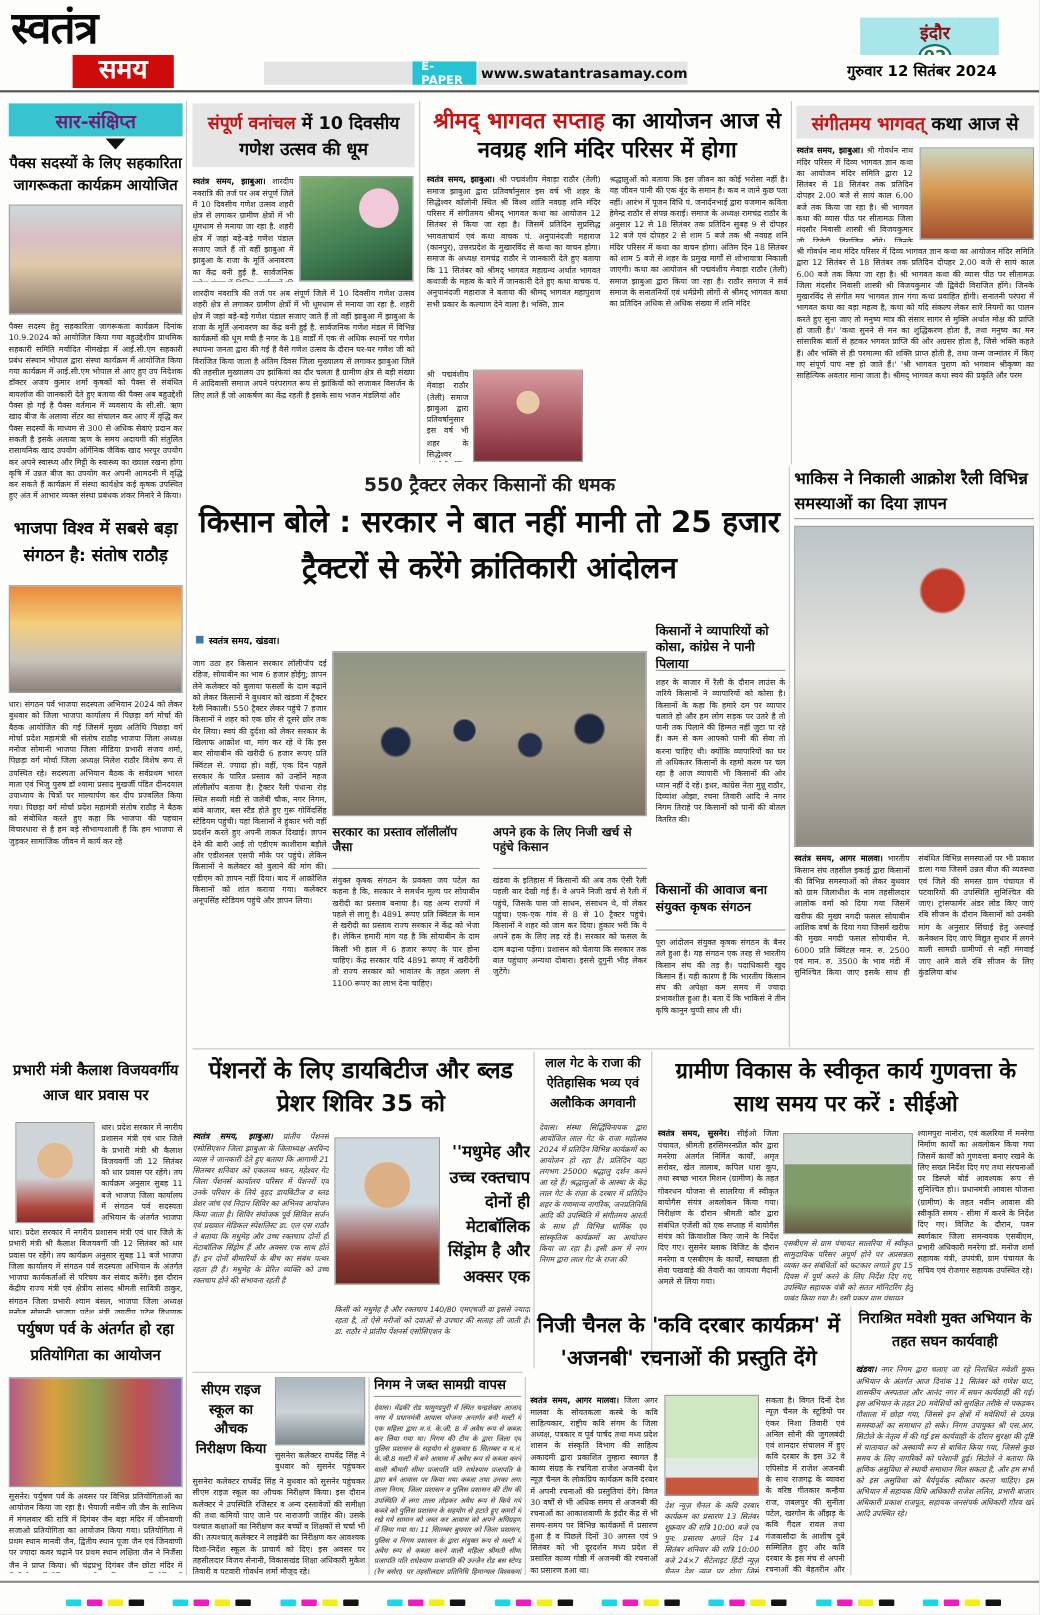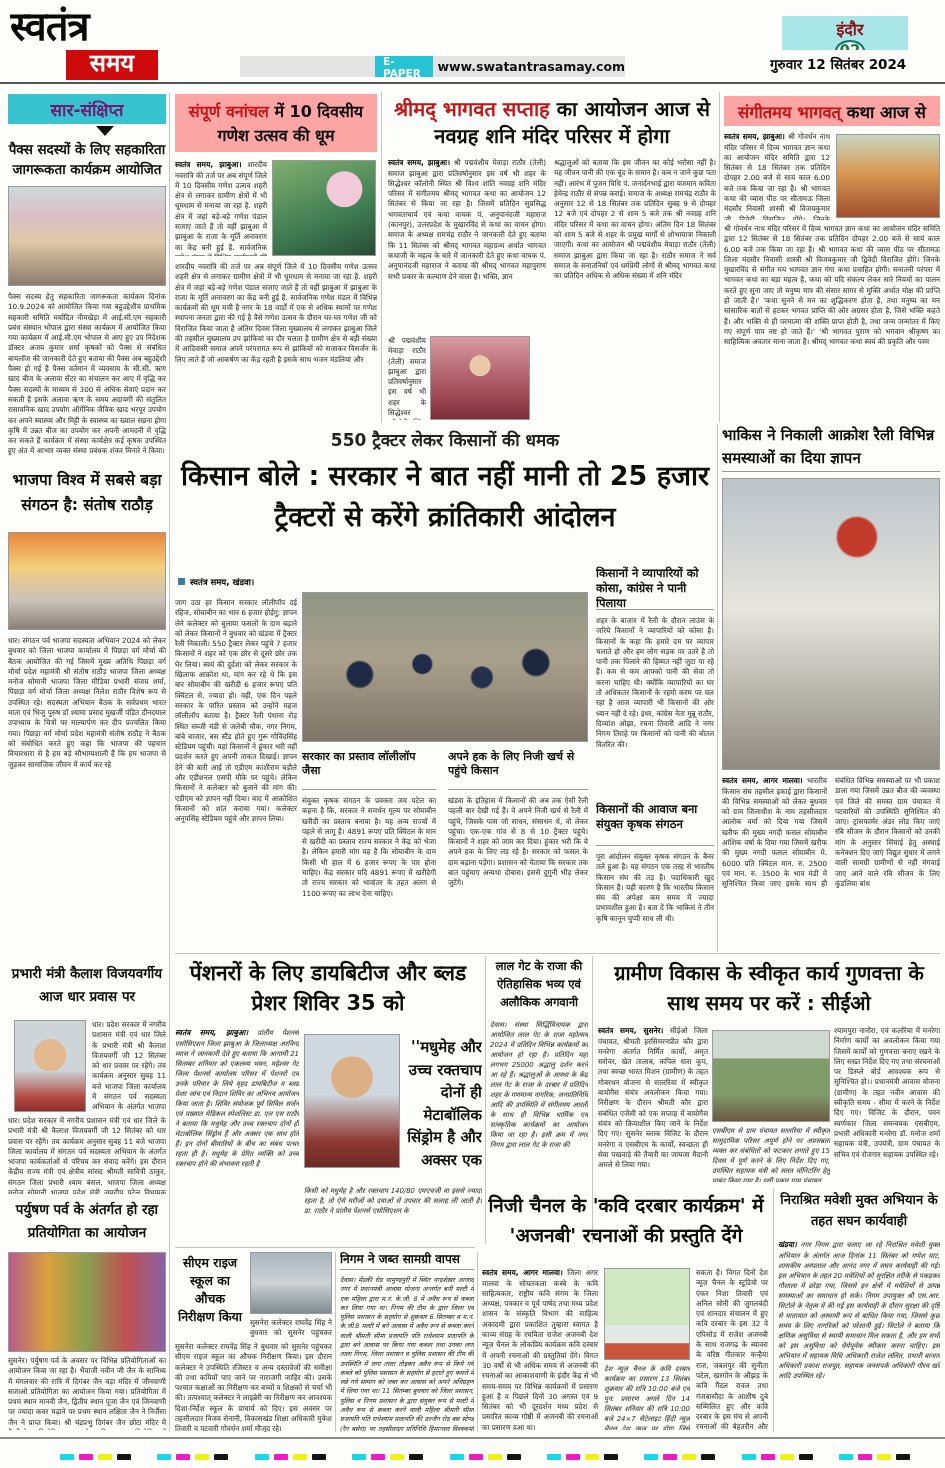--- a/index.html
+++ b/index.html
@@ -14,21 +14,21 @@
   .bt { font-size:7.2px; line-height:1.43; color:#1c1c1c; }
   .bt-i { font-size:6.9px; line-height:1.45; color:#222; font-style:italic; }
   .byl { font-weight:bold; font-size:7.4px; color:#000; }
   .hl { font-weight:bold; color:#0d0d0d; }
   .red { color:#c41414; }
   .center { text-align:center; }
   .photo { border:1px solid #9a9a9a; }
   .vr { position:absolute; width:1px; background:#c4c4c4; }
   .hr { position:absolute; height:1px; background:#c4c4c4; }
   .subhead { font-weight:bold; font-size:11px; line-height:1.3; color:#111; border-bottom:1px solid #999; padding-bottom:3px; }
-  .greenbox { background:#fca5a5; }
+  .greenbox { background:#e5e5e5; }
   .tealhdr { background:#37c3cf; }
   
   #logo-svt { font-size:40px; font-weight:bold; letter-spacing:-1px; color:#0a0a0a; line-height:1.0; }
   #logo-smy { background:#cf0a0a; color:#fff; font-weight:bold; font-size:24px; text-align:center; line-height:1.15; }
   #region-title { font-size:35px; font-weight:bold; color:#222; letter-spacing:0px; white-space:nowrap; }
   #epaper-bar { background:#e4e4e4; display:flex; align-items:center; }
   #epaper-badge { background:#25c3d4; color:#fff; font-weight:bold; font-size:10.5px; padding:2px 8px; }
   #site-url { font-weight:bold; font-size:12.5px; color:#111; padding-left:4px; }
   #edition-badge { background:#a9e6ea; display:flex; align-items:center; justify-content:space-between; padding:2px 6px 2px 16px;flex-direction:column; }
   #edition-name { color:#8c1111; font-weight:bold; font-size:16px; }

